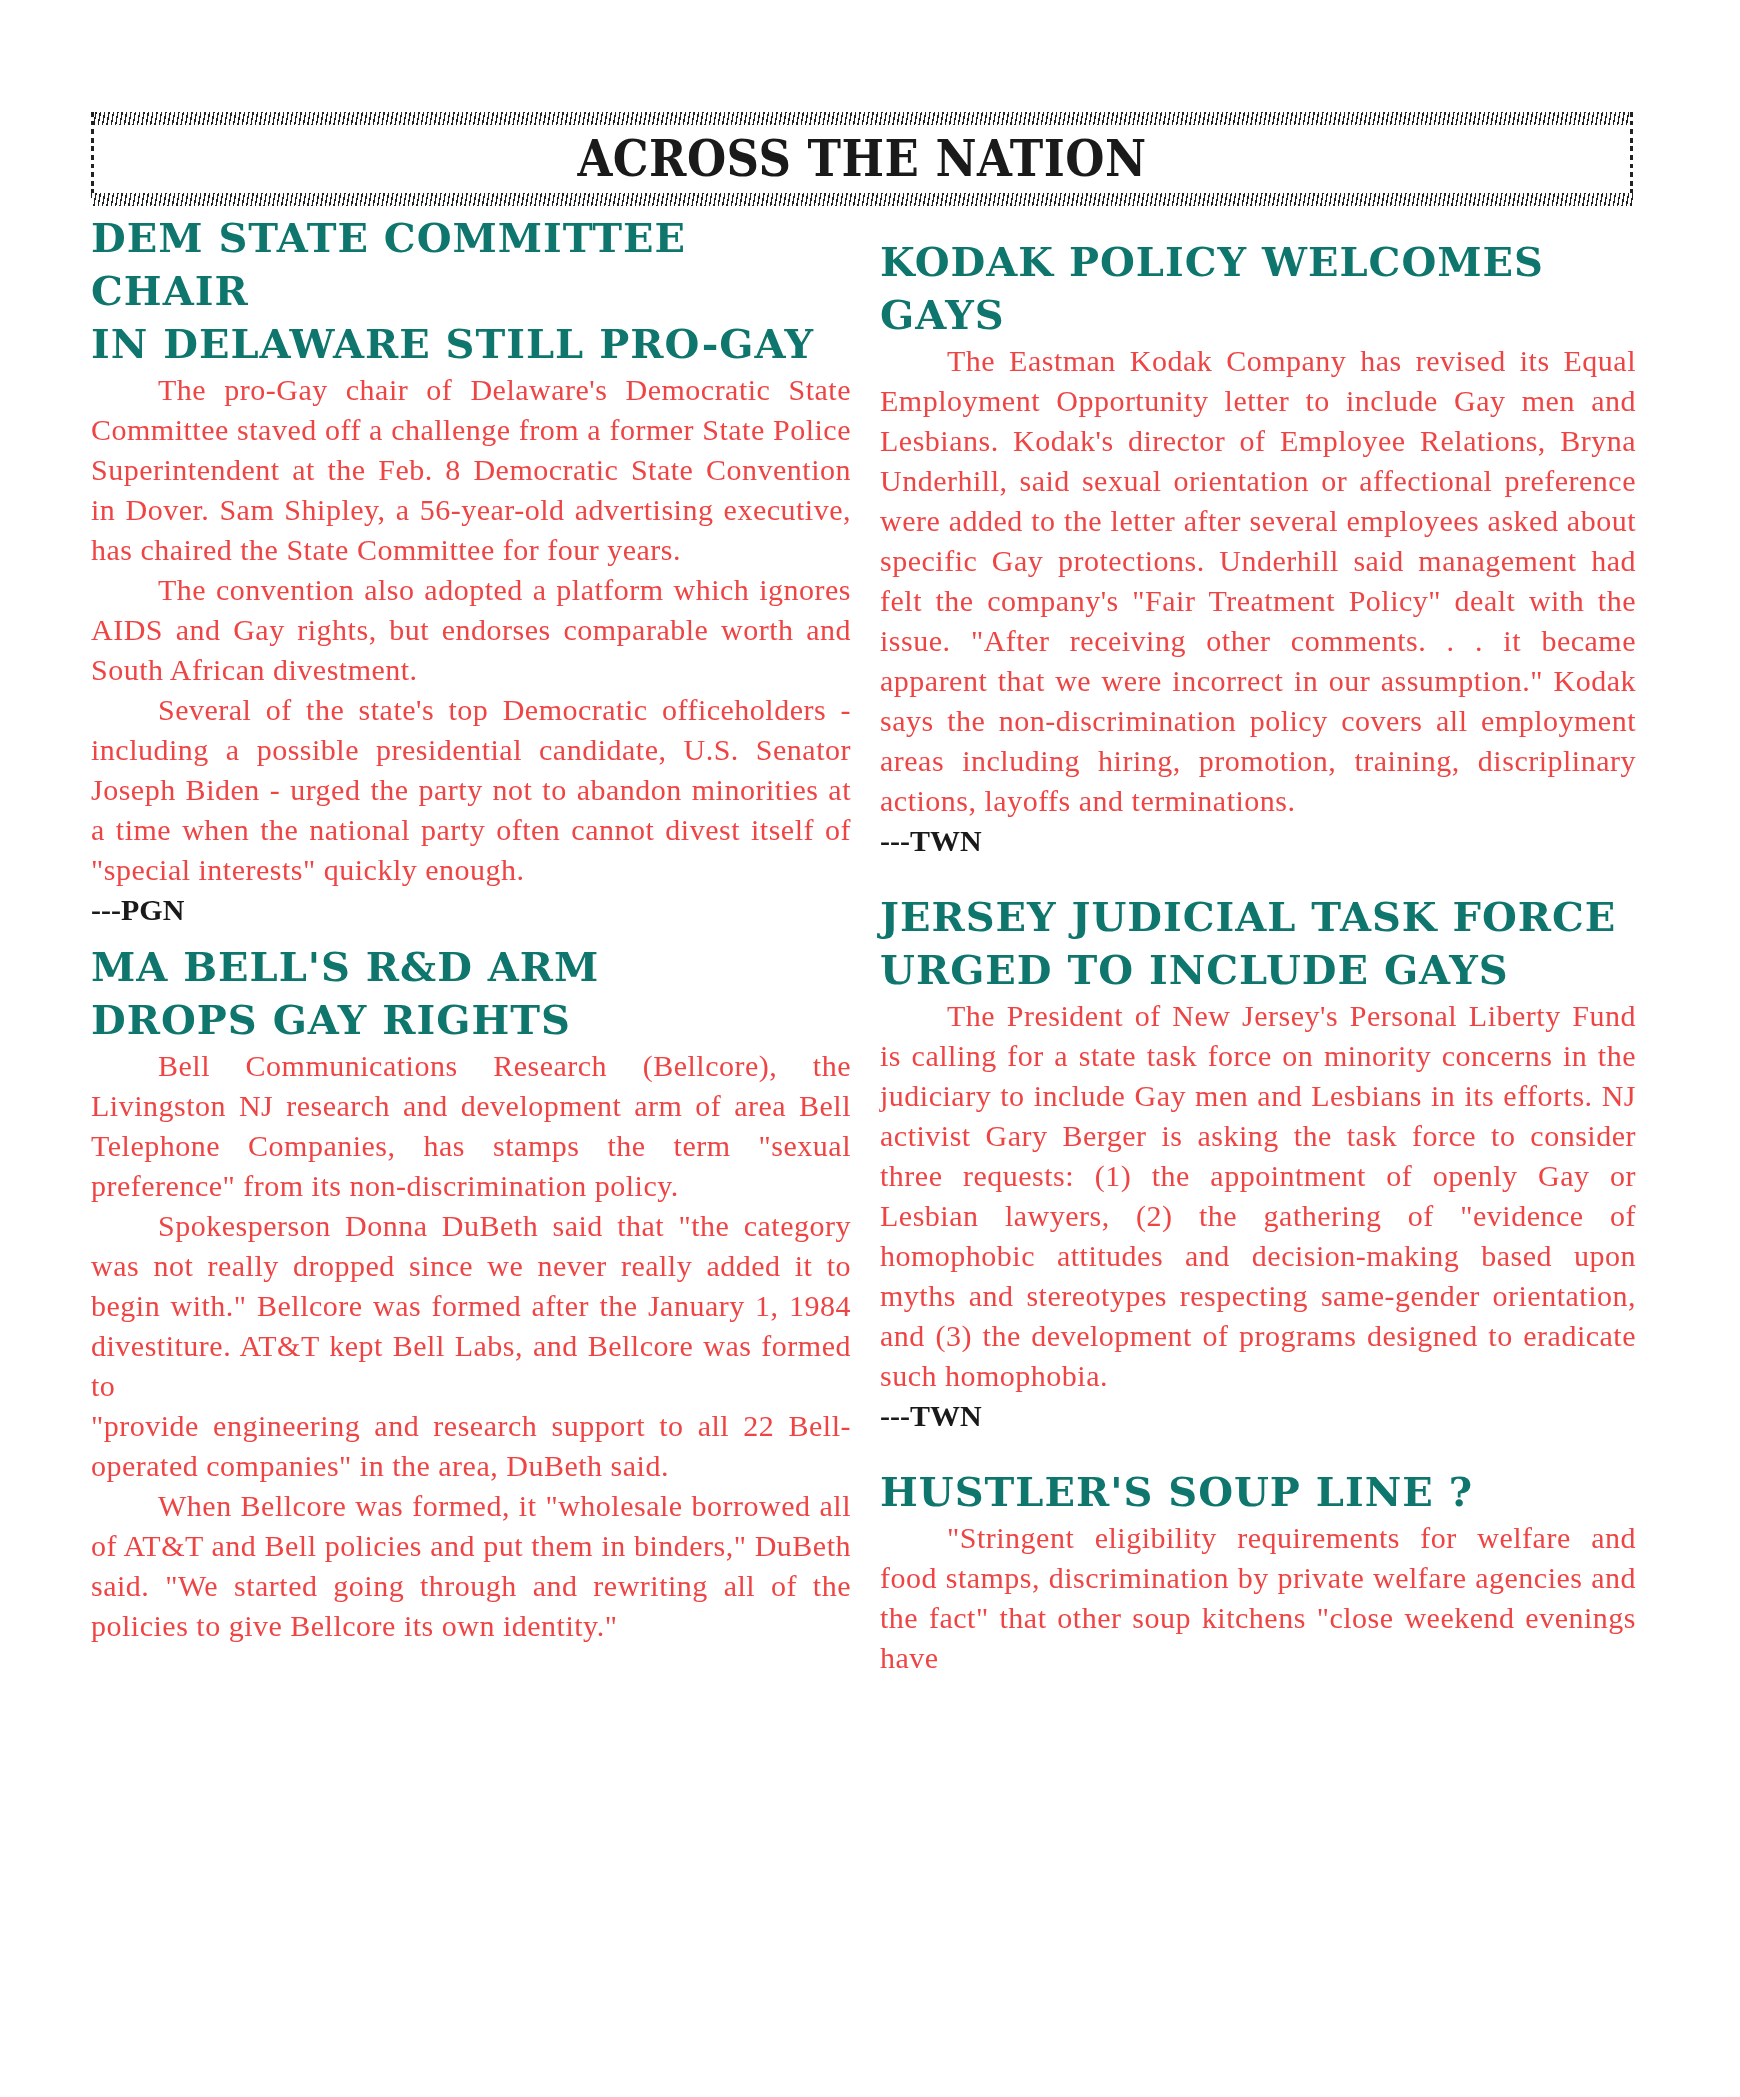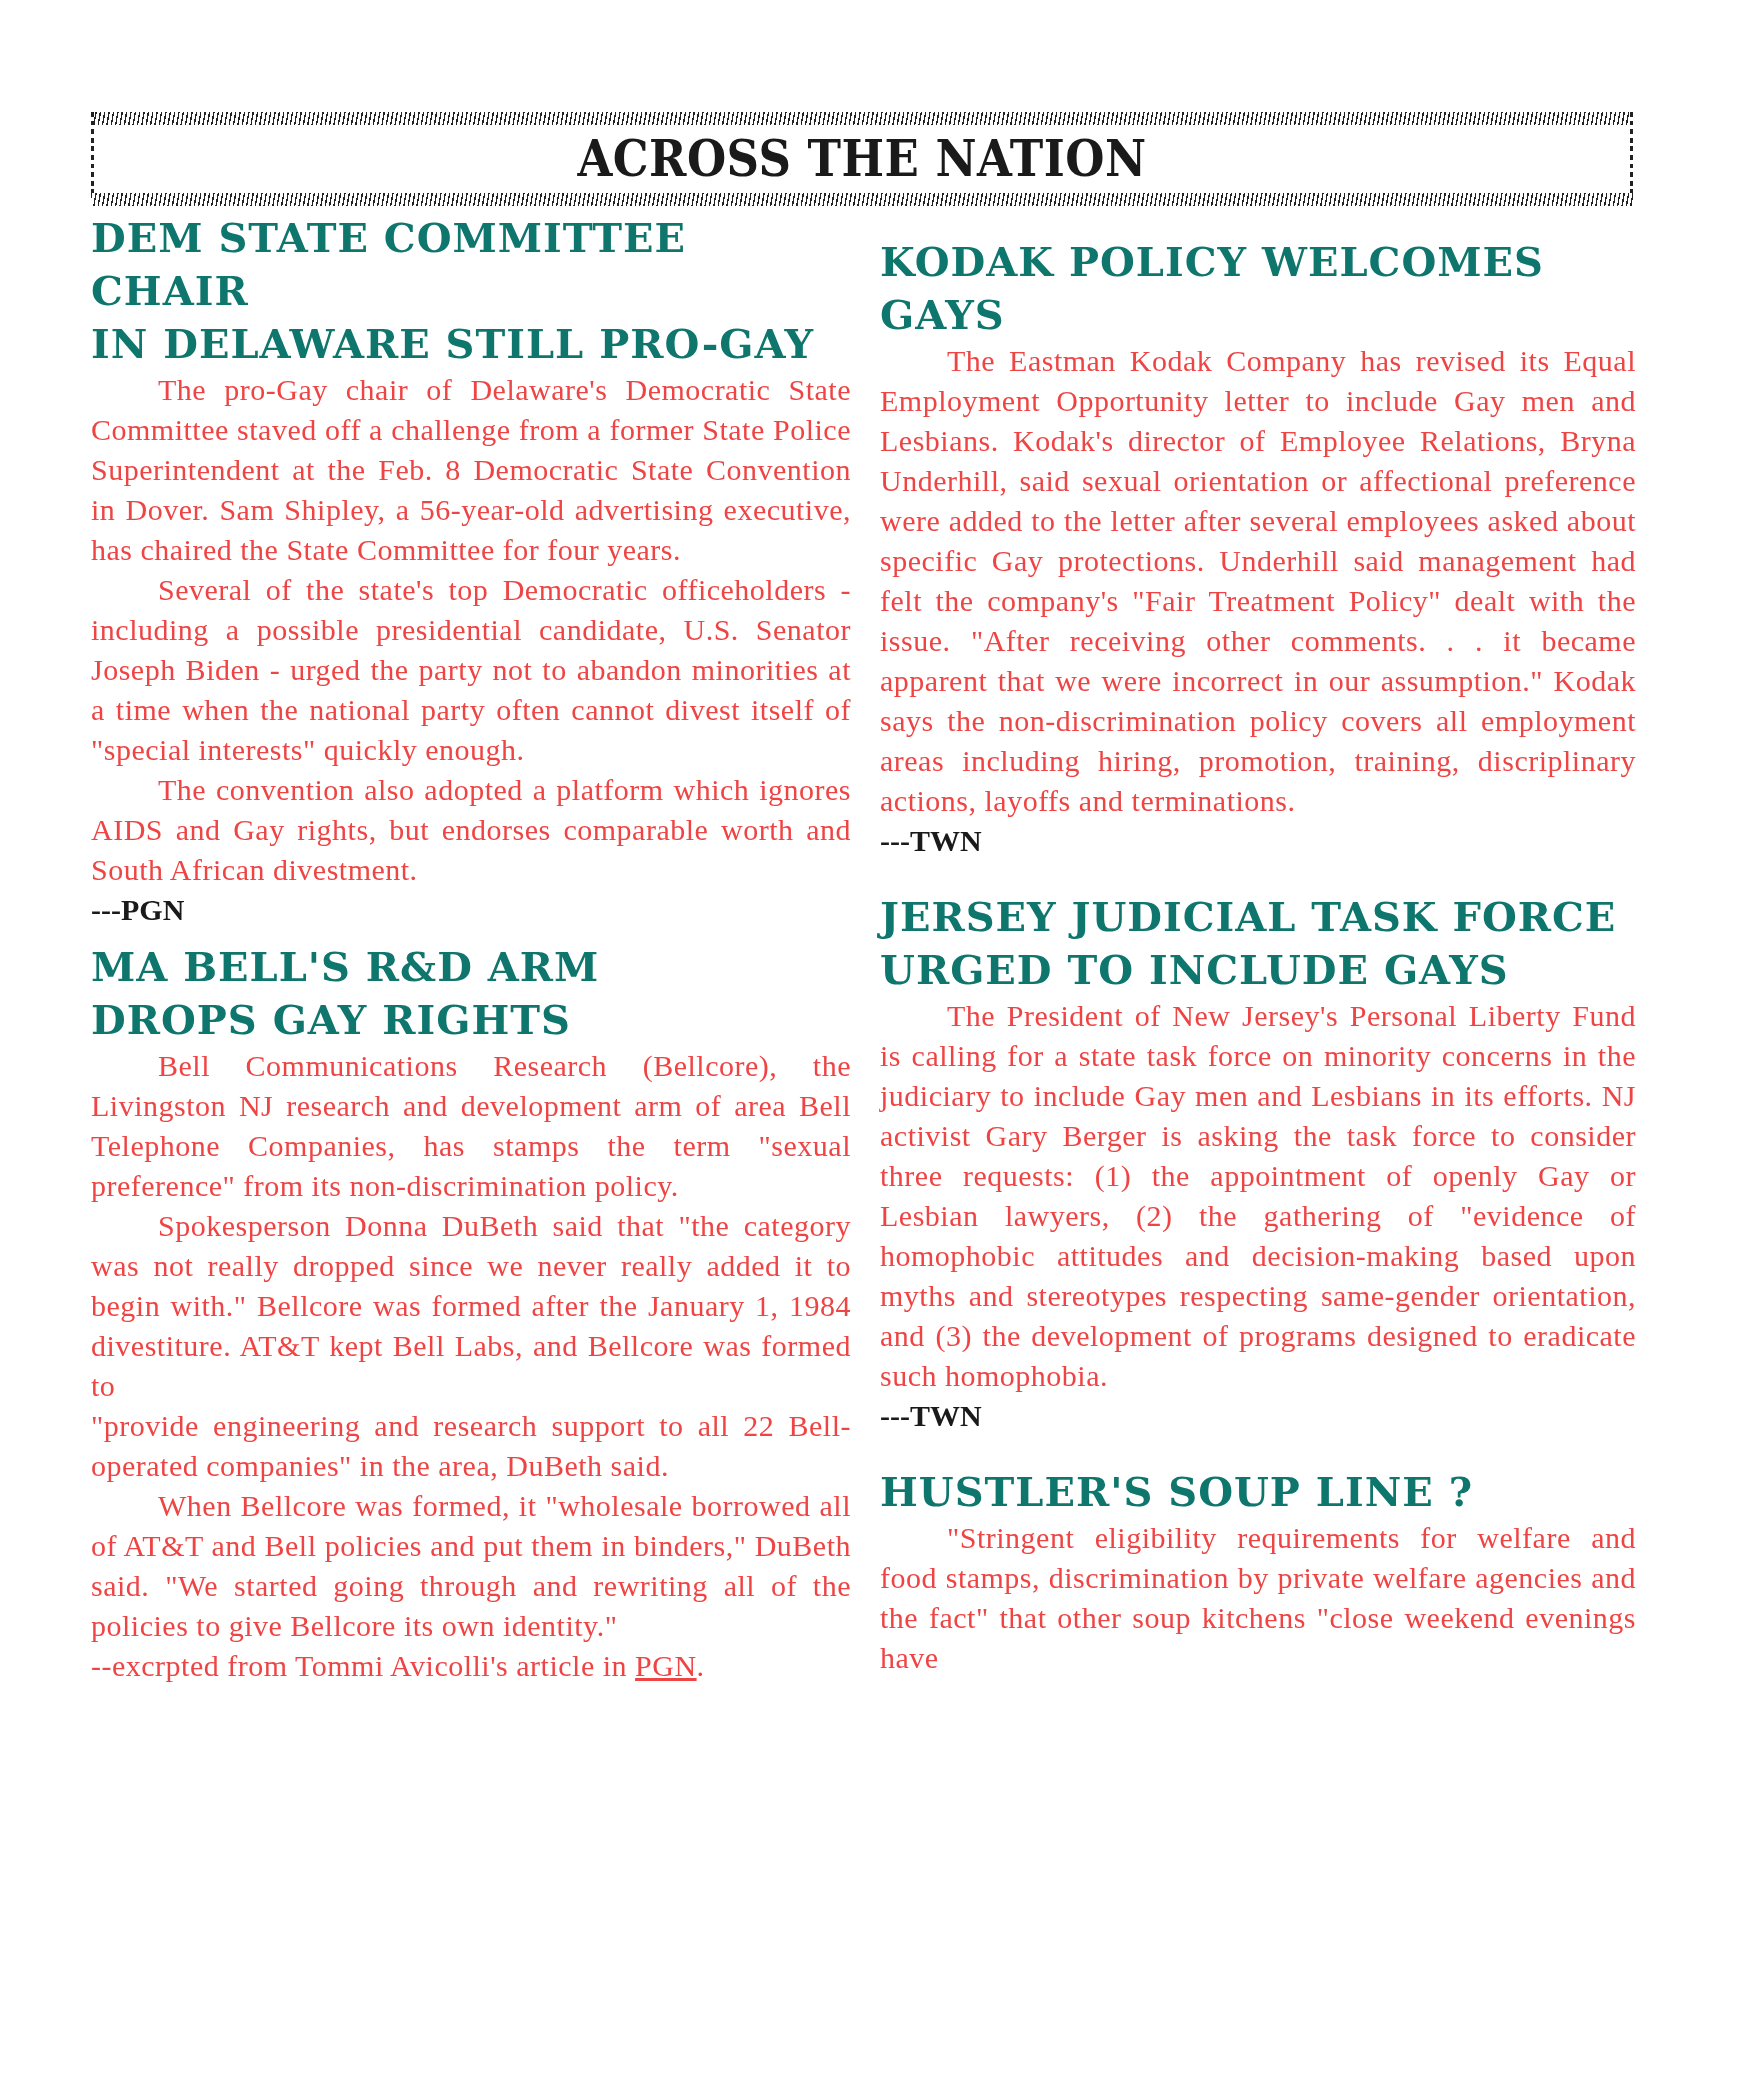--- a/index.html
+++ b/index.html
@@ -59,38 +59,34 @@
   <div class="hatch bottom"></div>
   <div class="banner-title">ACROSS THE NATION</div>
 </div>
 
 <div class="col left">
 
   <div class="article">
     <h2 class="headline">DEM STATE COMMITTEE CHAIR
 IN DELAWARE STILL PRO-GAY</h2>
     <p class="para">The pro-Gay chair of Delaware's Democratic State Committee staved off a challenge from a former State Police Superintendent at the Feb. 8 Democratic State Convention in Dover. Sam Shipley, a 56-year-old advertising executive, has chaired the State Committee for four years.</p>
+    <p class="para">The convention also adopted a platform which ignores AIDS and Gay rights, but endorses comparable worth and South African divestment.</p>
     <p class="para">Several of the state's top Democratic officeholders - including a possible presidential candidate, U.S. Senator Joseph Biden - urged the party not to abandon minorities at a time when the national party often cannot divest itself of "special interests" quickly enough.</p>
-    <p class="para">The convention also adopted a platform which ignores AIDS and Gay rights, but endorses comparable worth and South African divestment.</p>
     <p class="credit">---PGN</p>
   </div>
 
   <div class="gap-sm"></div>
 
   <div class="article">
     <h2 class="headline">MA BELL'S  R&amp;D ARM
 DROPS GAY RIGHTS</h2>
     <p class="para">Bell Communications Research (Bellcore), the Livingston NJ research and development arm of area Bell Telephone Companies, has stamps the term "sexual preference" from its non-discrimination policy.</p>
     <p class="para">Spokesperson Donna DuBeth said that "the category was not really dropped since we never really added it to begin with."  Bellcore was formed after the January 1, 1984 divestiture. AT&amp;T kept Bell Labs, and Bellcore was formed to</p>
     <p class="para noindent">"provide engineering and research support to all 22 Bell-operated companies" in the area, DuBeth said.</p>
     <p class="para">When Bellcore was formed, it "wholesale borrowed all of AT&amp;T and Bell policies and put them in binders," DuBeth said. "We started going through and rewriting all of the policies to give Bellcore its own identity."</p>
-    <p class="para noindent">
-      <span>--excrpted from Tommi Avicolli's article in</span>
-      <span class="underline">PGN</span><span>.</span>
-    </p>
   </div>
 </div>
 
 <div class="col right">
 
   <div class="article">
     <h2 class="headline">KODAK POLICY WELCOMES GAYS</h2>
     <p class="para">The Eastman Kodak Company has revised its Equal Employment Opportunity letter to include Gay men and Lesbians. Kodak's director of Employee Relations, Bryna Underhill, said sexual orientation or affectional preference were added to the letter after several employees asked about specific Gay protections. Underhill said management had felt the company's "Fair Treatment Policy" dealt with the issue. "After receiving other comments. . . it became apparent that we were incorrect in our assumption." Kodak says the non-discrimination policy covers all employment areas including hiring, promotion, training, discriplinary actions, layoffs and terminations.</p>
     <p class="credit">---TWN</p>
   </div>

